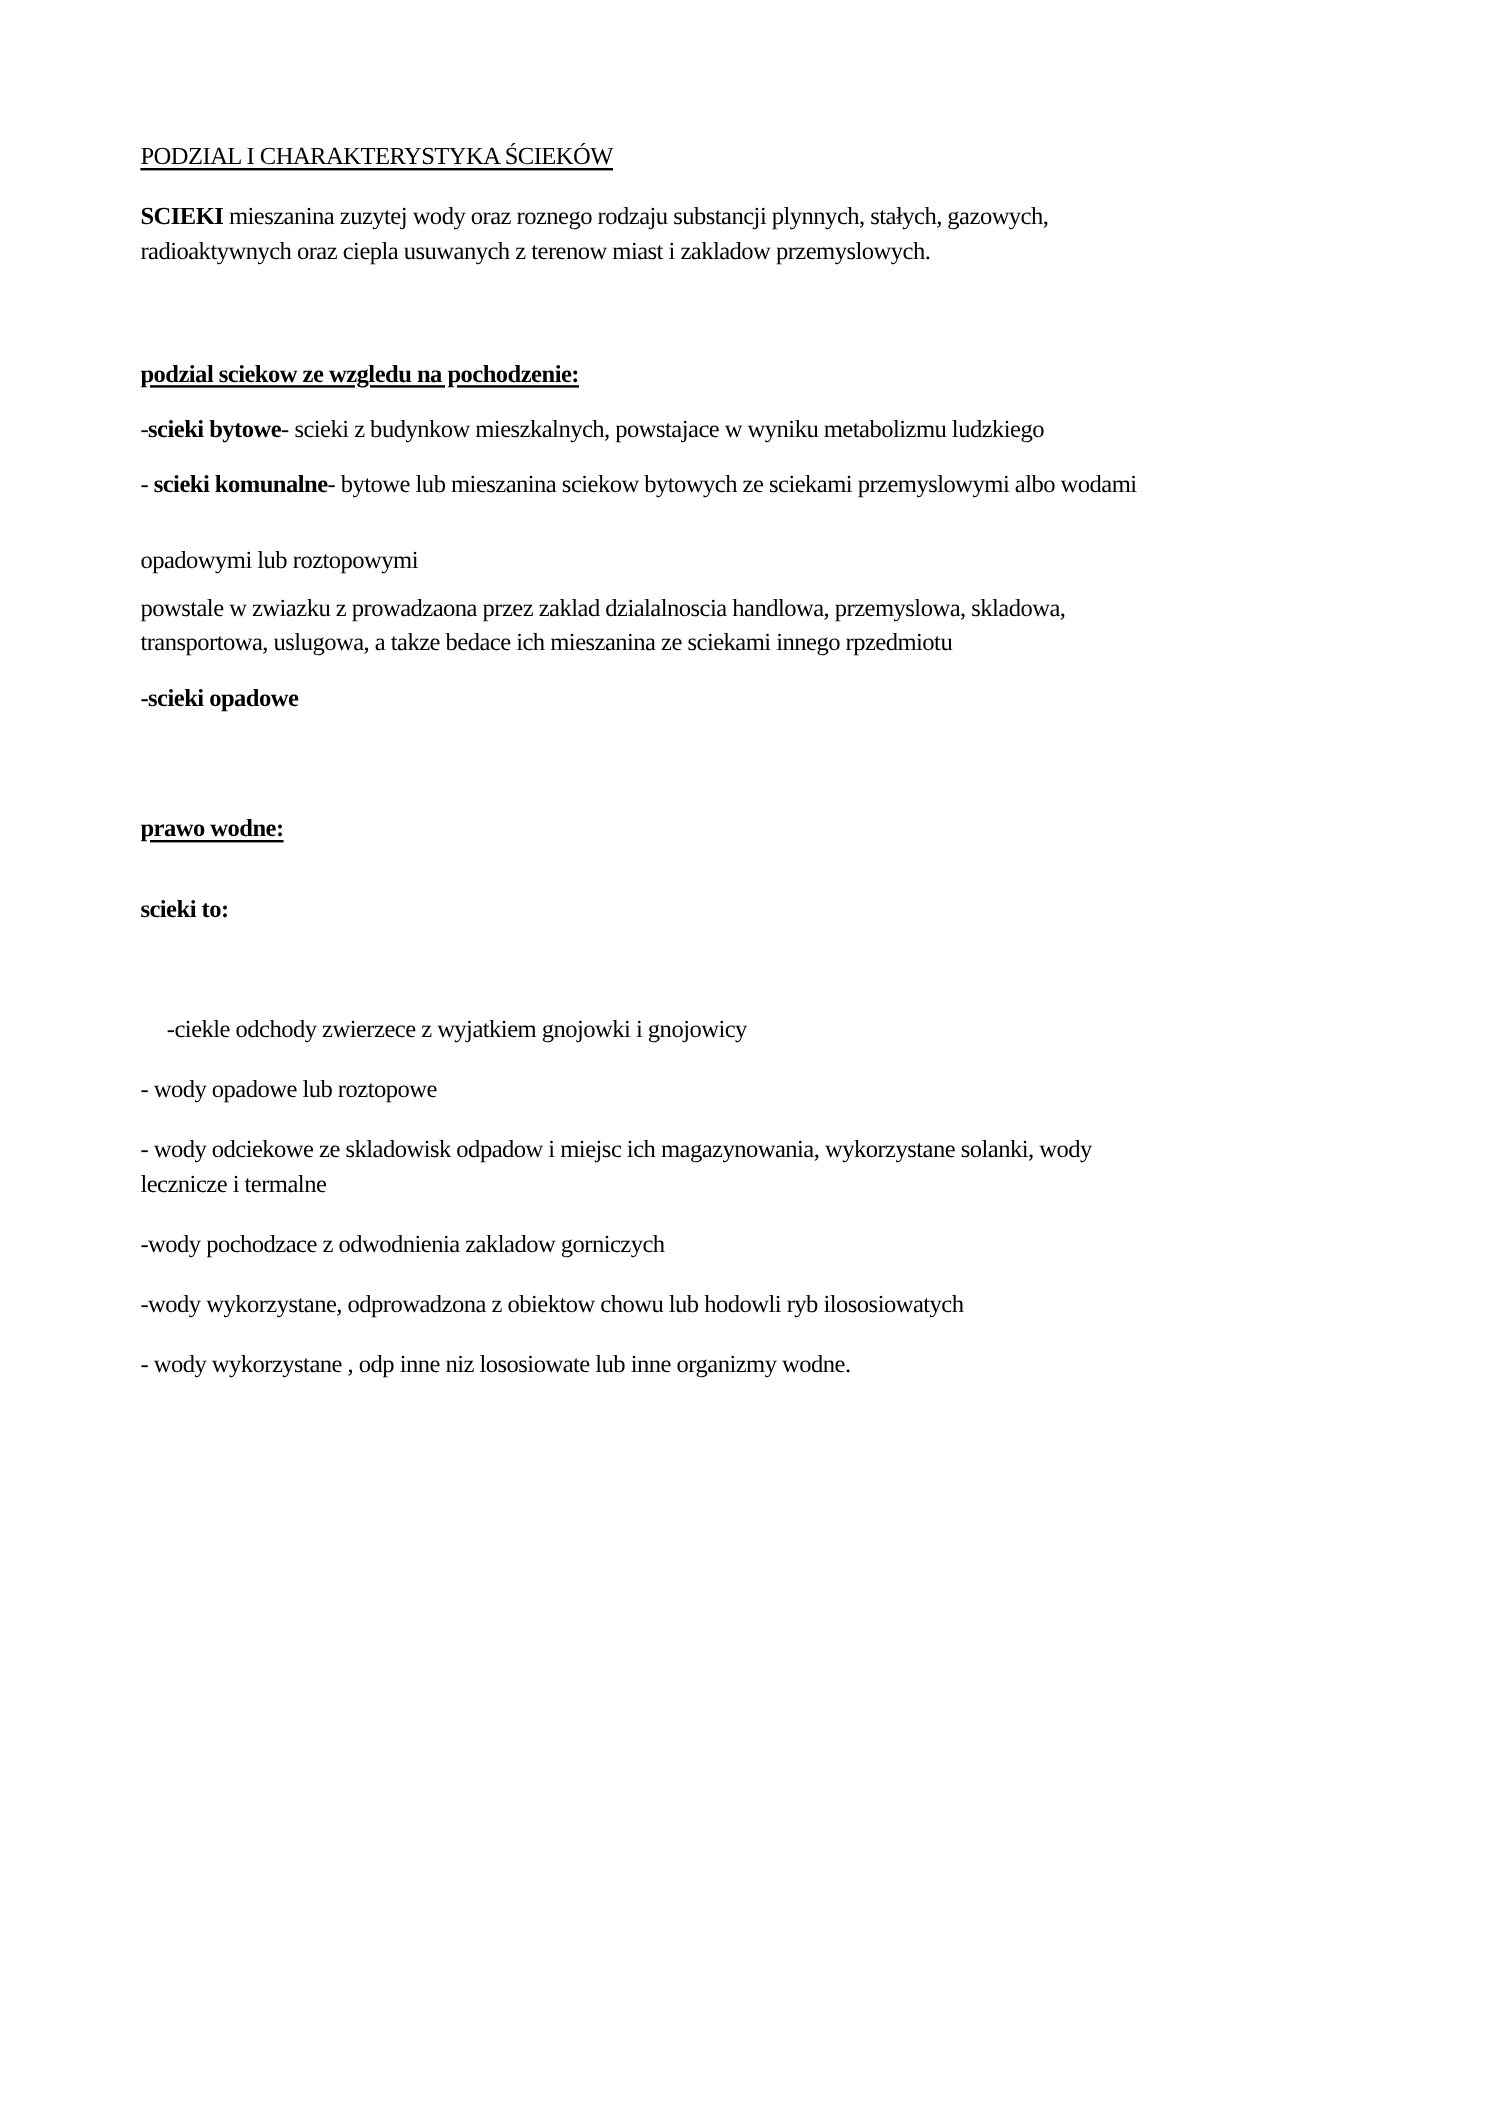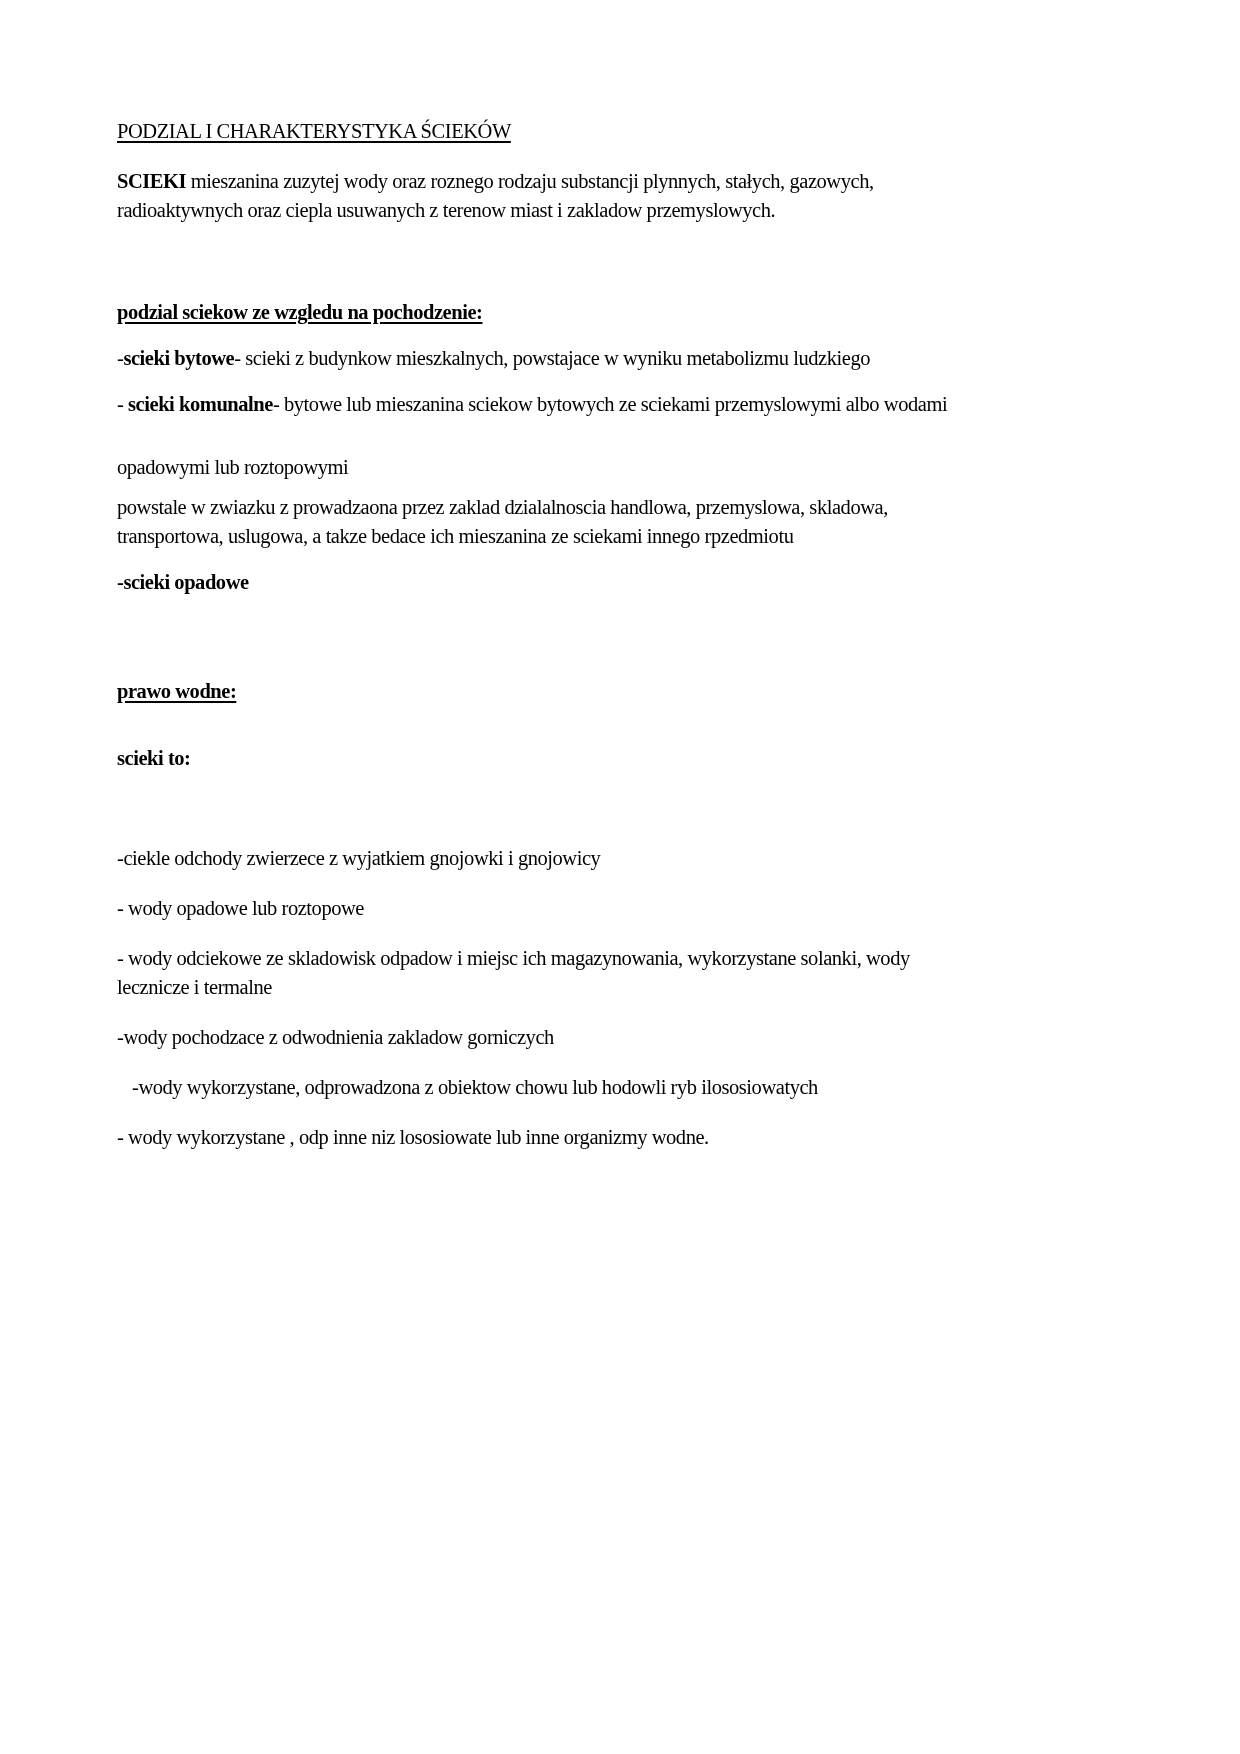--- a/index.html
+++ b/index.html
@@ -43,21 +43,21 @@
   <div class="line" style="top:492px;">powstale w zwiazku z prowadzaona przez zaklad dzialalnoscia handlowa, przemyslowa, skladowa,</div>
   <div class="line" style="top:521px;">transportowa, uslugowa, a takze bedace ich mieszanina ze sciekami innego rpzedmiotu</div>
 
   <div class="line" style="top:567px;">
     <span class="b">-</span><span class="b">scieki opadowe</span>
   </div>
 
   <div class="line u b" style="top:676px;">prawo wodne:</div>
   <div class="line b" style="top:743px;">scieki to:</div>
 
-  <div class="line" style="top:843px;">-ciekle odchody zwierzece z wyjatkiem gnojowki i gnojowicy</div>
+  <div class="line" style="top:843px;margin-left:22px;">-ciekle odchody zwierzece z wyjatkiem gnojowki i gnojowicy</div>
   <div class="line" style="top:893px;">- wody opadowe lub roztopowe</div>
   <div class="line" style="top:943px;">- wody odciekowe ze skladowisk odpadow i miejsc ich magazynowania, wykorzystane solanki, wody</div>
   <div class="line" style="top:972px;">lecznicze i termalne</div>
   <div class="line" style="top:1022px;">-wody pochodzace z odwodnienia zakladow gorniczych</div>
-  <div class="line" style="top:1072px;margin-left:15px;">-wody wykorzystane, odprowadzona z obiektow chowu lub hodowli ryb ilososiowatych</div>
+  <div class="line" style="top:1072px;">-wody wykorzystane, odprowadzona z obiektow chowu lub hodowli ryb ilososiowatych</div>
   <div class="line" style="top:1122px;">- wody wykorzystane , odp inne niz lososiowate lub inne organizmy wodne.</div>
 
 </div>
 
 </body></html>

